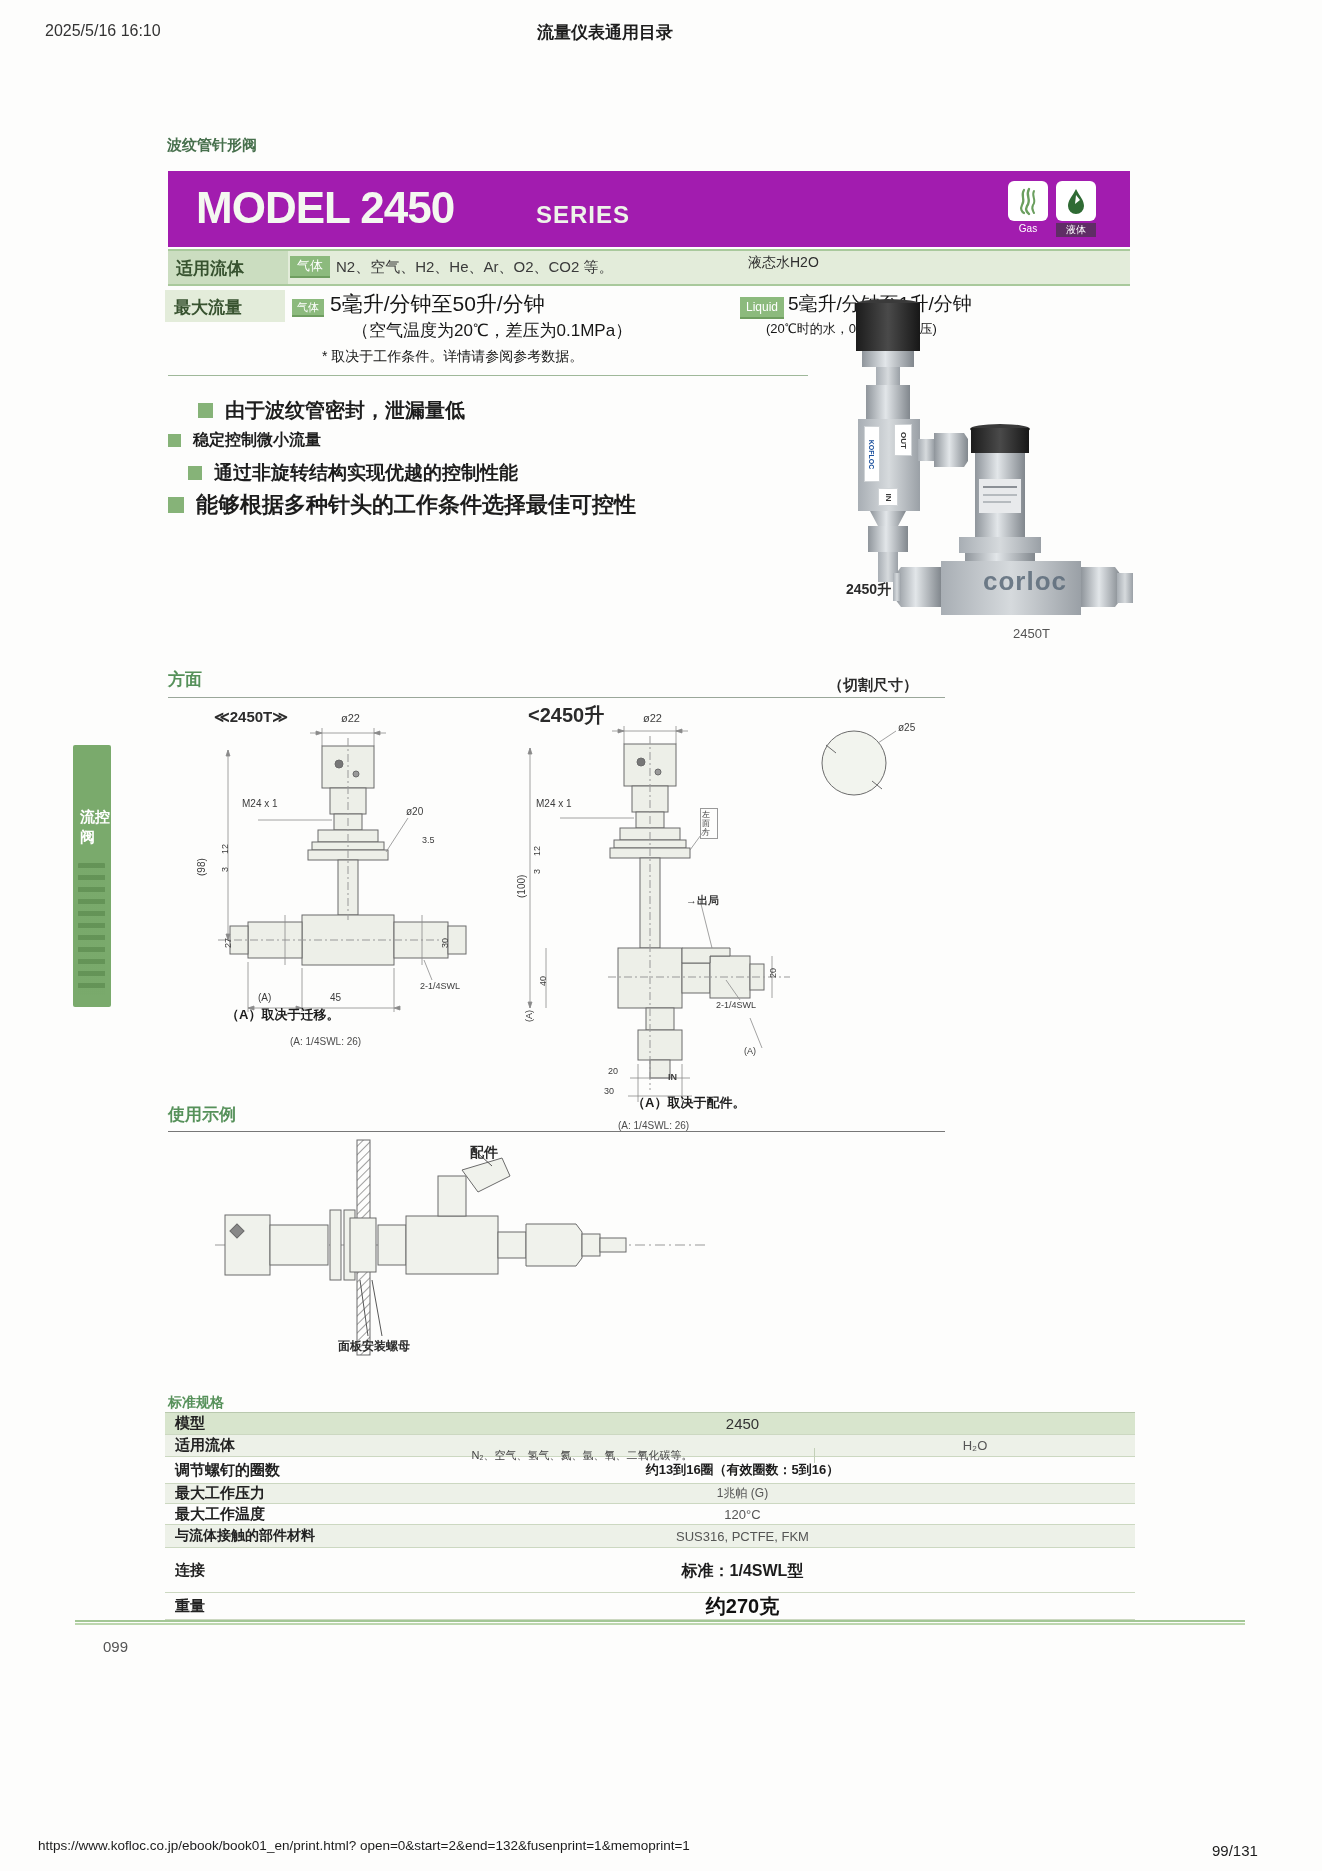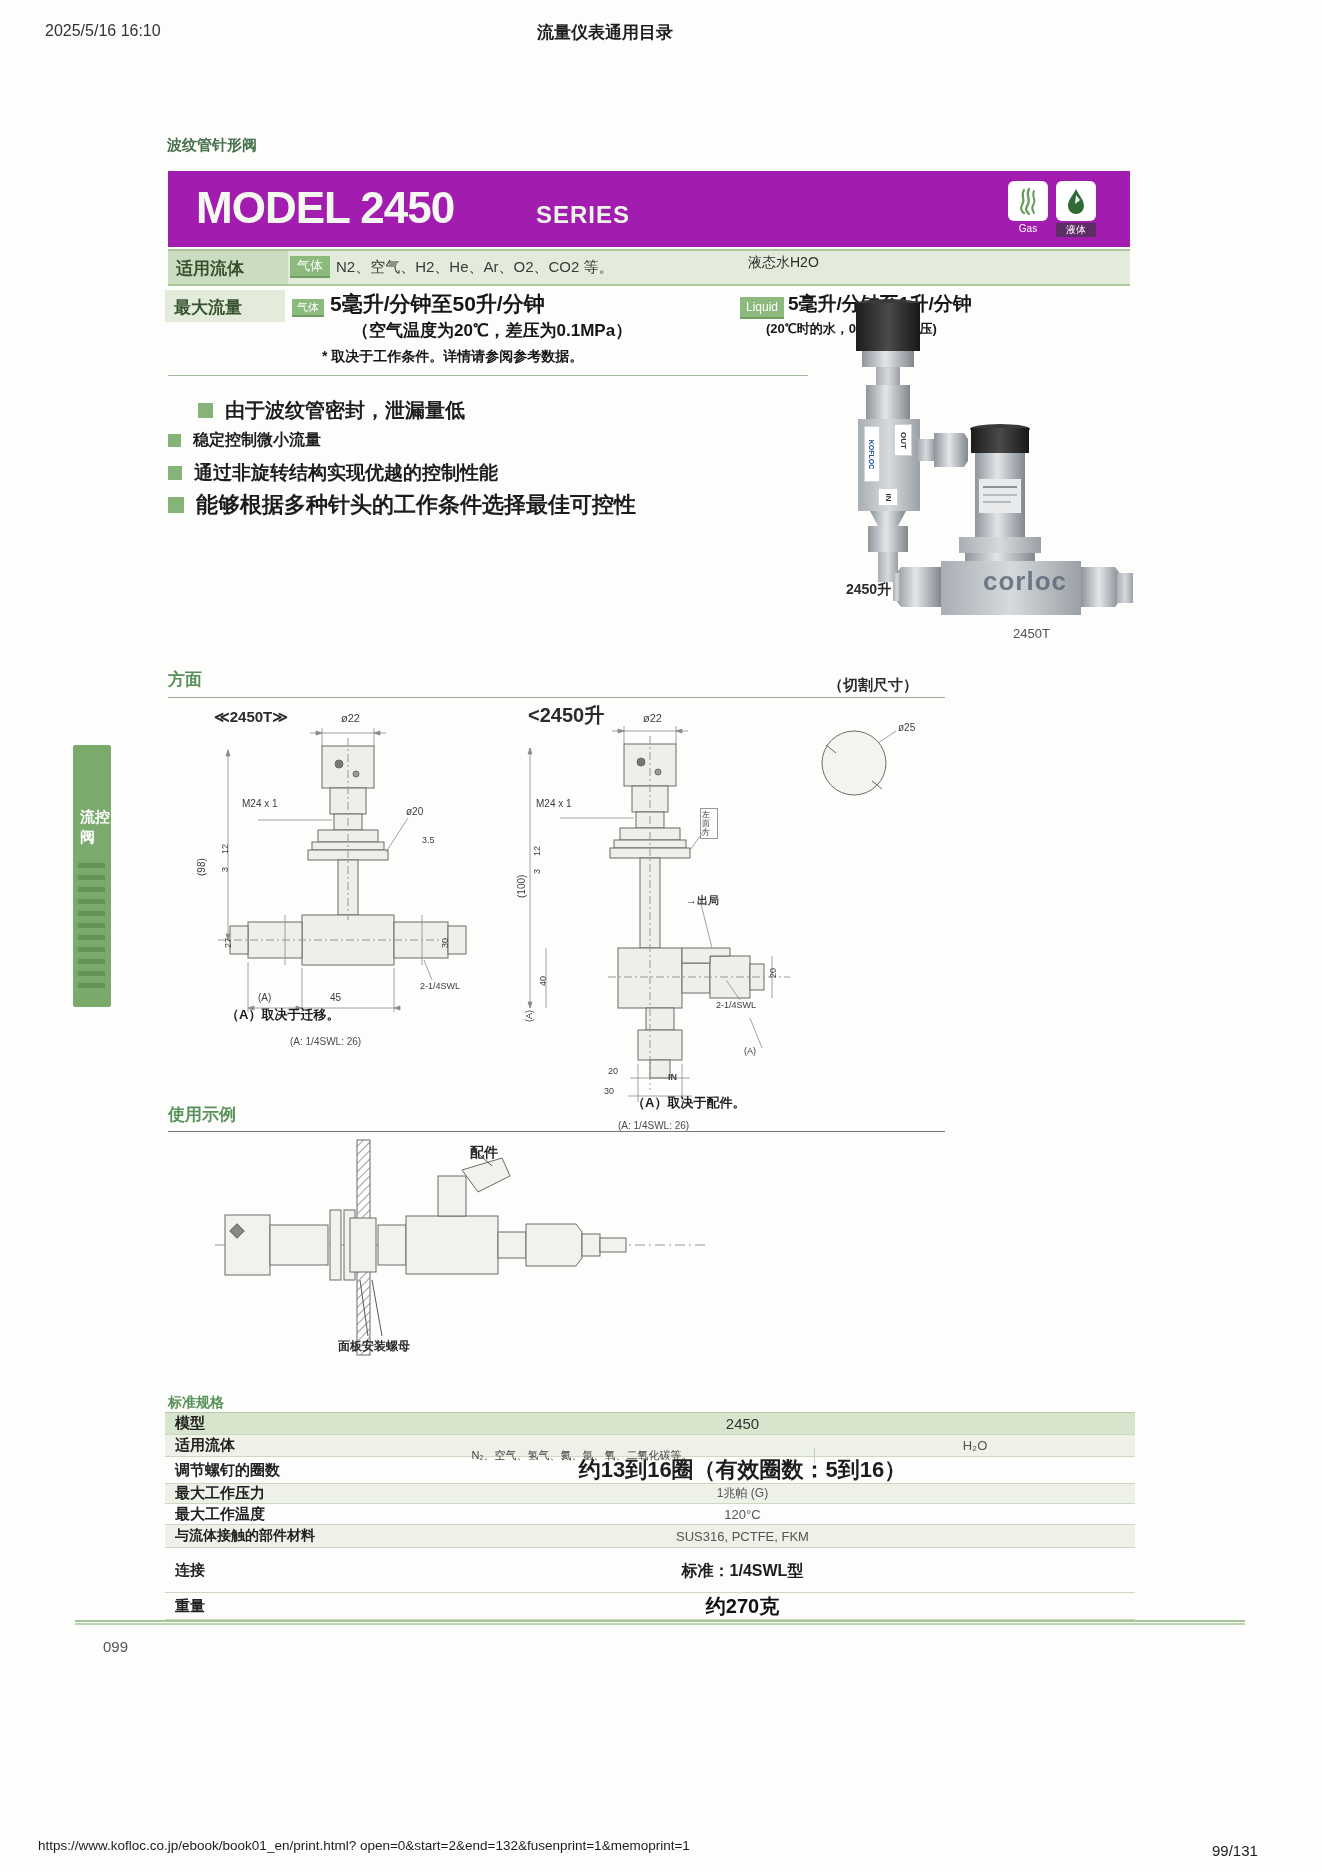--- a/index.html
+++ b/index.html
@@ -12,21 +12,21 @@
   #banner { left:168px; top:171px; width:962px; height:76px; background:#a21caf; }
   #banner .model { position:absolute; left:28px; top:12px; font-size:44px; font-weight:800; color:#f4f8f0; letter-spacing:-1px; }
   #banner .series { position:absolute; left:368px; top:30px; font-size:24px; font-weight:700; color:#eef4e9; letter-spacing:1px; }
   .iconbox { position:absolute; width:40px; height:40px; background:#fff; border-radius:6px; top:10px; display:flex; align-items:center; justify-content:center; }
   .iconlabel { position:absolute; top:52px; width:40px; text-align:center; font-size:10px; color:#fff; }
   .iconlabel.dark { background:rgba(40,60,40,.55); }
   
   #fluidrow { left:168px; top:249px; width:962px; height:37px; background:#e3ecda; border-top:2px solid #a9c99c; border-bottom:2px solid #a9c99c; }
   .rowlabel { font-size:17px; font-weight:700; color:#37522f; }
   .badge { display:inline-block; background:#8cba7d; color:#fff; text-align:center; border-bottom:2px solid #6f9e60; }
-  .bold-dark { font-weight:700; color:#161616; }
+  .bold-dark { font-weight:400; color:#161616; }
   
   .feat { position:absolute; left:168px; display:flex; align-items:center; }
   .feat .sq { background:#86b378; flex:none; margin-right:12px; }
   .feat .tx { font-weight:700; color:#1d1d1d; }
   
   #sidetab { left:73px; top:745px; width:38px; height:262px; background:#7aaa6c; border-radius:2px;padding-left:24px; }
   #sidetab .tabtext { position:absolute; left:7px; top:62px; color:#fff; font-size:15px; font-weight:700; line-height:20px; width:32px; }
   #sidetab .blur { position:absolute; left:5px; top:118px; width:27px; height:132px;
      background:repeating-linear-gradient(180deg,#5d8c50 0 5px,#79a96b 5px 12px); opacity:.75; border-radius:1px; }
   
@@ -99,21 +99,21 @@
   <div class="hr" style="left:168px;top:375px;width:640px;background:#9fb89a;"></div>
 
   <div class="feat" style="top:397px;padding-left:30px;">
     <span class="sq" style="width:15px;height:15px;"></span>
     <span class="tx" style="font-size:20px;">由于波纹管密封，泄漏量低</span>
   </div>
   <div class="feat" style="top:430px;">
     <span class="sq" style="width:13px;height:13px;"></span>
     <span class="tx" style="font-size:16px;">稳定控制微小流量</span>
   </div>
-  <div class="feat" style="top:460px;">
+  <div class="feat" style="top:460px;margin-left:20px;">
     <span class="sq" style="width:14px;height:14px;"></span>
     <span class="tx" style="font-size:19px;">通过非旋转结构实现优越的控制性能</span>
   </div>
   <div class="feat" style="top:490px;">
     <span class="sq" style="width:16px;height:16px;"></span>
     <span class="tx" style="font-size:22px;">能够根据多种针头的工作条件选择最佳可控性</span>
   </div>
 
   <svg class="draw" style="left:818px;top:300px;" width="150" height="285" viewBox="0 0 150 285">
     <defs>
@@ -348,21 +348,21 @@
       <div class="lab">模型</div>
       <div class="val" style="font-size:15px;color:#333;">2450</div>
     </div>
     <div class="srow shade" style="height:22px;">
       <div class="lab">适用流体</div>
       <div class="val" style="font-size:11px;color:#444;border-right:1px solid #c3d0b8;flex:1.45;margin-top:20px;">N₂、空气、氢气、氦、氩、氧、二氧化碳等。</div>
       <div class="val" style="font-size:13px;">H₂O</div>
     </div>
     <div class="srow" style="height:27px;">
       <div class="lab">调节螺钉的圈数</div>
-      <div class="val" style="font-size:22px;font-weight:700;color:#1c1c1c;">约13到16圈（有效圈数：5到16）</div>
+      <div class="val" style="font-size:13px;font-weight:700;color:#1c1c1c;">约13到16圈（有效圈数：5到16）</div>
     </div>
     <div class="srow shade" style="height:20px;">
       <div class="lab">最大工作压力</div>
       <div class="val" style="font-size:12px;">1兆帕 (G)</div>
     </div>
     <div class="srow" style="height:21px;">
       <div class="lab">最大工作温度</div>
       <div class="val" style="font-size:13px;">120°C</div>
     </div>
     <div class="srow shade" style="height:23px;">

